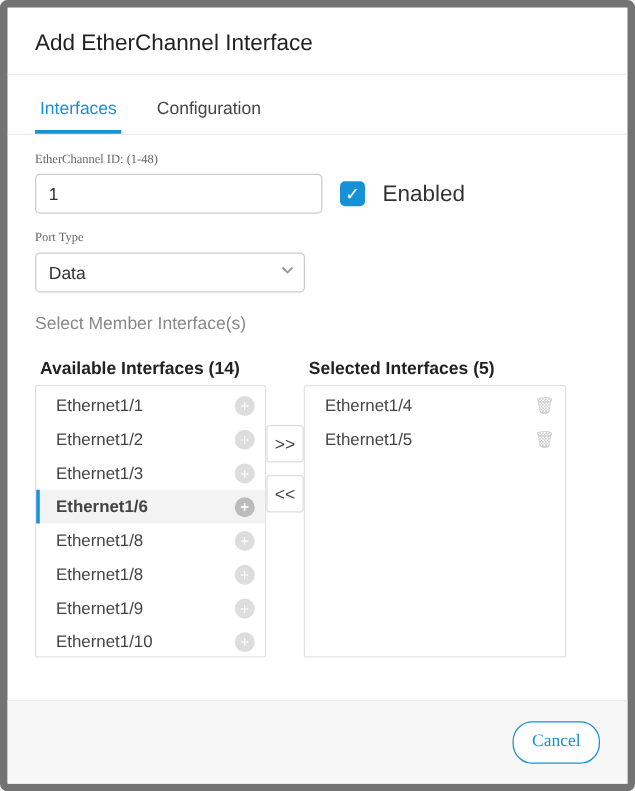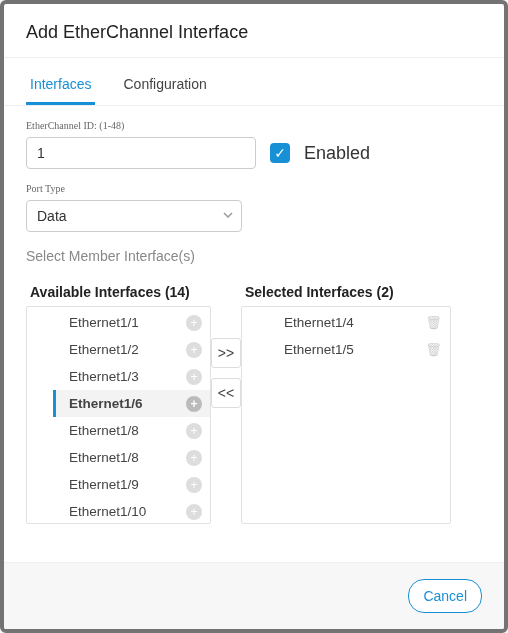--- a/index.html
+++ b/index.html
@@ -7,21 +7,21 @@
     margin: 0;
     font-family: -apple-system, BlinkMacSystemFont, "Segoe UI", Arial, sans-serif;
     background: #f5f5f5;
     width: 508px;
     height: 633px;
     display: flex;
     flex-direction: column;
   }
   .dialog {
     background: #fff;
-    border: 4px solid #737373;
+    border: 6px solid #737373;
     border-radius: 6px;
     width: 508px;
     height: 633px;
     display: flex;
     flex-direction: column;
     overflow: hidden;
   }
   .dialog-header {
     padding: 18px 22px 14px 22px;
     font-size: 18px;
@@ -135,21 +135,20 @@
     margin-bottom: 6px;
     padding-left: 4px;
   }
   .list-box {
     border: 1px solid #e2e2e2;
     border-radius: 2px;
     height: 218px;
     overflow: hidden;
     position: relative;
     display: flex;
-    padding-left: 26px;
   }
   .list-scroll {
     flex: 1;
     overflow-y: auto;
     padding: 2px 0;
   }
   .list-scroll::-webkit-scrollbar { width: 10px; }
   .list-scroll::-webkit-scrollbar-track { background: #f3f3f3; }
   .list-scroll::-webkit-scrollbar-thumb { background: #c8c8c8; border-radius: 5px; }
   .list-item {
@@ -220,20 +219,21 @@
   .btn {
     min-width: 70px;
     height: 34px;
     border-radius: 16px;
     font-size: 14px;
     padding: 0 14px;
     cursor: pointer;
     display: inline-flex;
     align-items: center;
     justify-content: center;
+    font-family: Liberation Serif, serif;
   }
   .btn-secondary {
     background: #fff;
     border: 1px solid #1890d6;
     color: #1890d6;
   }
   .btn-primary {
     background: #1890d6;
     border: 1px solid #1890d6;
     color: #fff;
@@ -317,21 +317,21 @@
             </div>
         </div>
       </div>
 
       <div class="move-buttons">
         <div class="move-btn">&gt;&gt;</div>
         <div class="move-btn">&lt;&lt;</div>
       </div>
 
       <div class="list-col" style="width:210px">
-        <div class="list-title">Selected Interfaces (2)</div>
+        <div class="list-title">Selected Interfaces (5)</div>
         <div class="list-box">
           <div class="list-scroll" id="selected-list" style="overflow:hidden">
               <div class="list-item">
                 <span>Ethernet1/4</span>
                 <span class="trash-icon">🗑</span>
               </div>
               <div class="list-item">
                 <span>Ethernet1/5</span>
                 <span class="trash-icon">🗑</span>
               </div>

